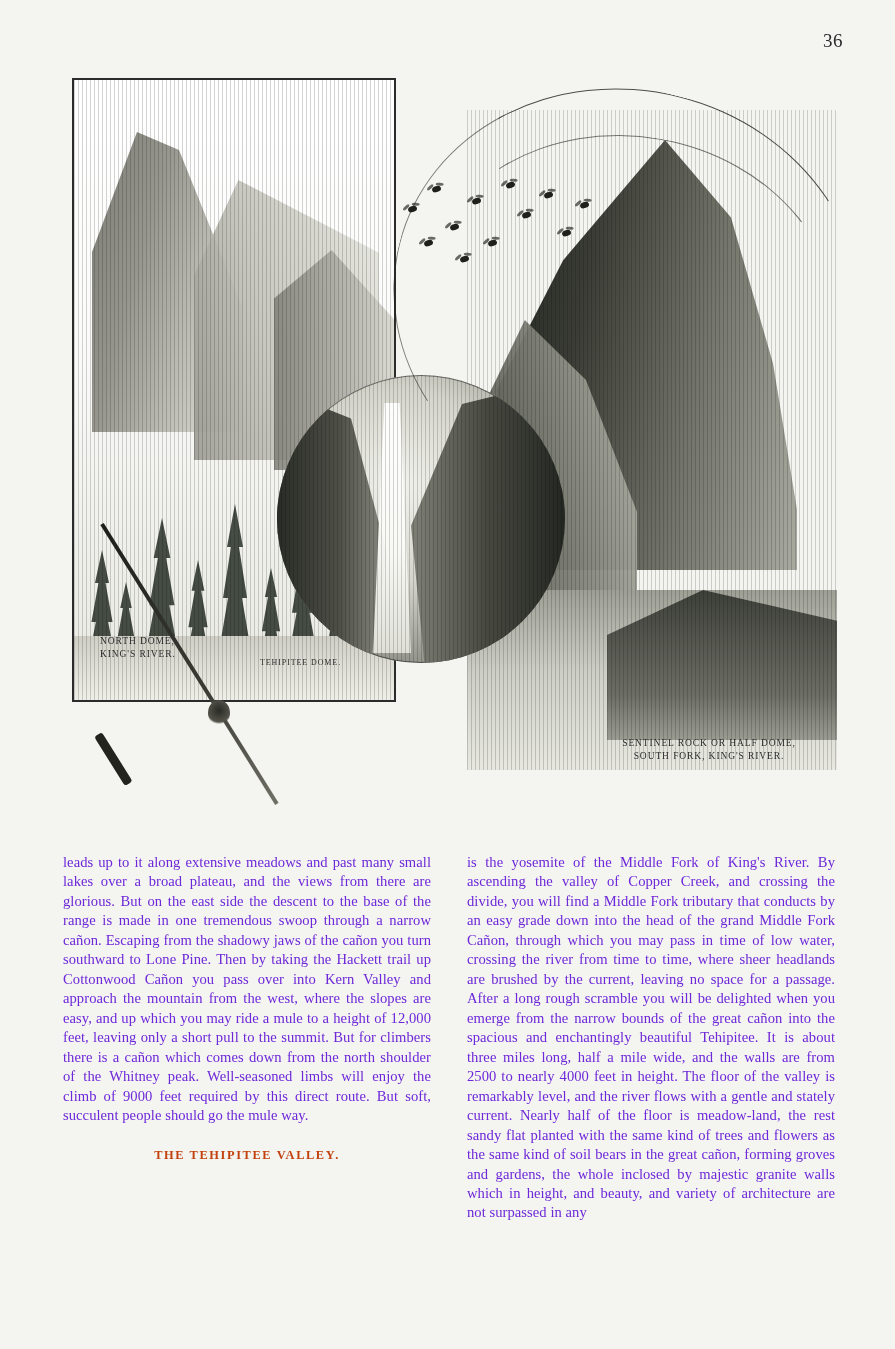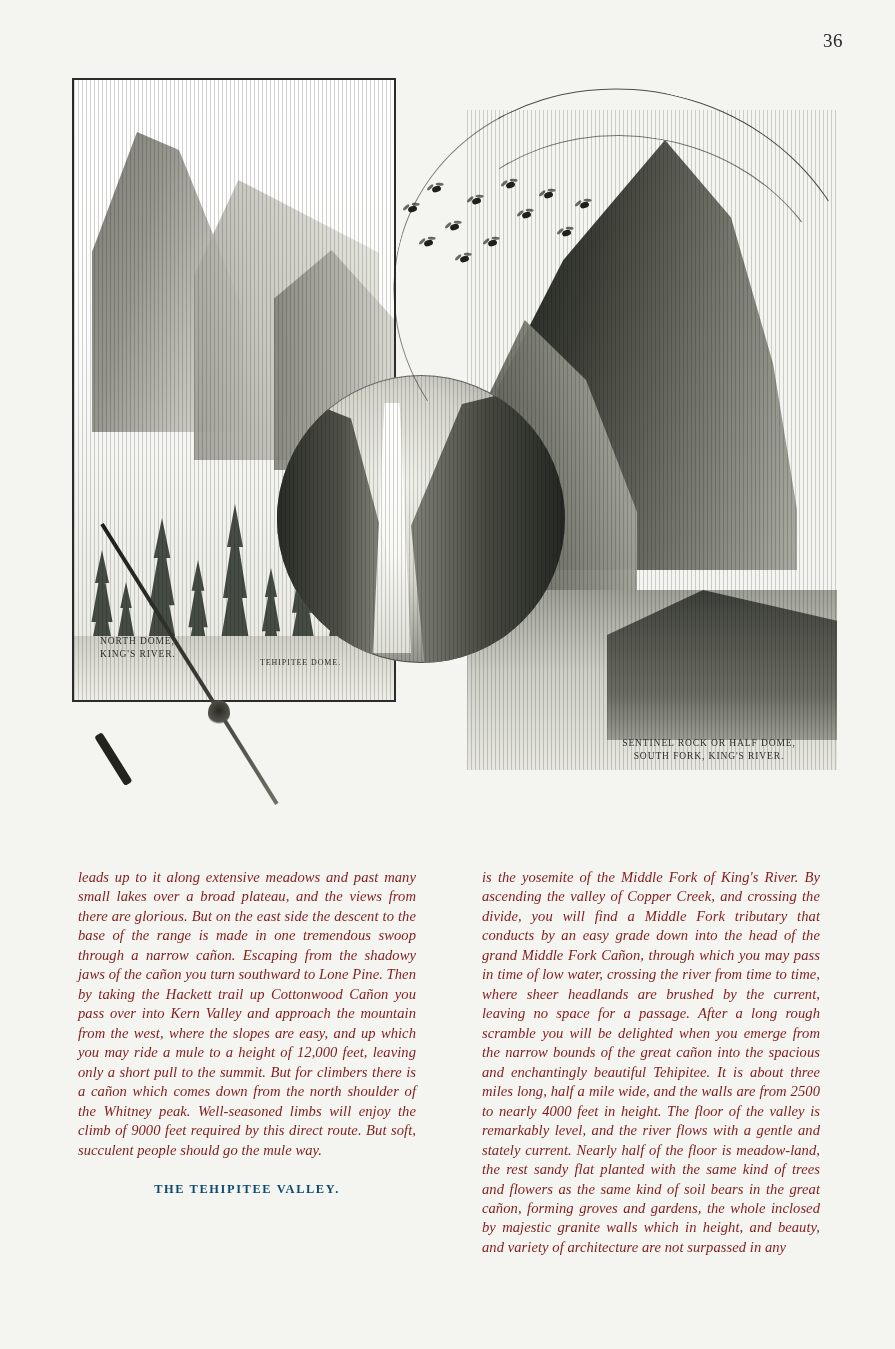--- a/index.html
+++ b/index.html
@@ -291,37 +291,36 @@
     left: 62px;
     top: 852px;
     width: 775px;
     display: flex;
     gap: 34px;
   }
   .col {
     width: 370px;
   }
   .col p {
-    margin: 16px;
+    margin: 1px;
     font-size: 14.6px;
     line-height: 1.335;
     text-align: justify;
     text-justify: inter-word;
-    color: #7f1d1d;
+    color: #6d28d9;
     letter-spacing: .05px;
     hyphens: manual;
-    font-style: italic;
   }
   .section-head {
     margin: 22px 0 10px 0;
     text-align: center;
     font-size: 12.4px;
     letter-spacing: 1.6px;
     text-transform: uppercase;
-    color: #0c4a6e;
+    color: #c2410c;
   }
   .indent { text-indent: 16px; }
 </style>
 </head>
 <body>
 
 <div class="page">
 
   <div class="page-number">36</div>
 

